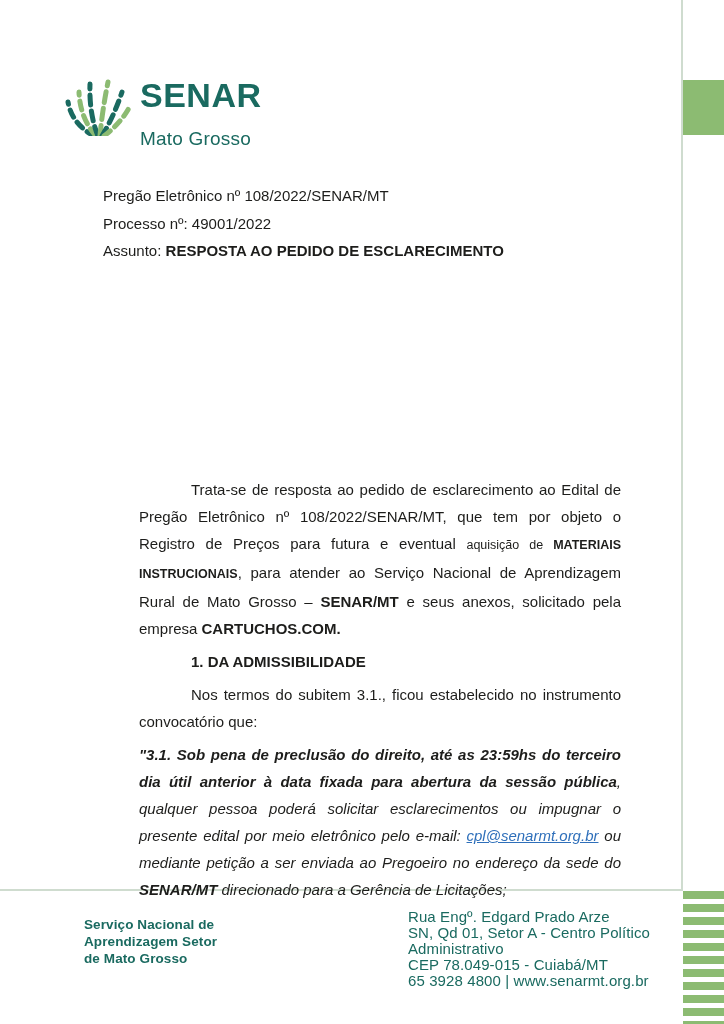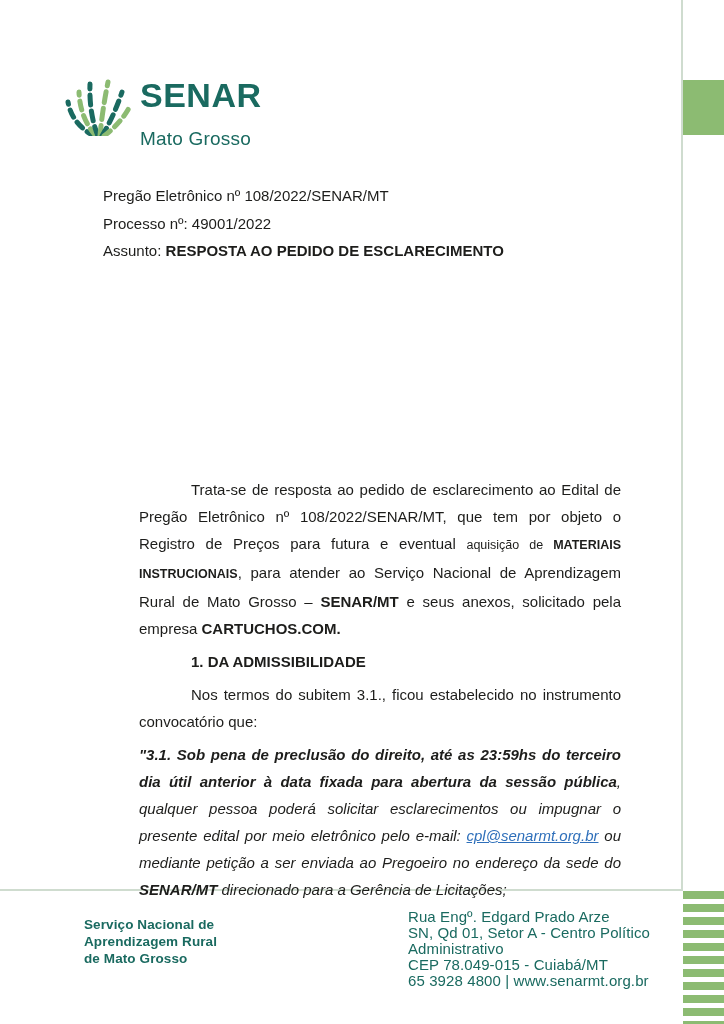--- a/index.html
+++ b/index.html
@@ -95,21 +95,21 @@
 
   <div class="doc-body" id="doc-body">
       <p class="para  indent"><span>Trata-se de resposta ao pedido de esclarecimento ao Edital de Pregão Eletrônico nº 108/2022/SENAR/MT, que tem por objeto o Registro de Preços para futura e eventual </span><span class="sm">aquisição de </span><span class="b sm">MATERIAIS INSTRUCIONAIS</span><span>, para atender ao Serviço Nacional de Aprendizagem Rural de Mato Grosso – </span><span class="b">SENAR/MT</span><span> e seus anexos, solicitado pela empresa </span><span class="b">CARTUCHOS.COM.</span></p>
       <p class="para heading"><span class="b">1. DA ADMISSIBILIDADE</span></p>
       <p class="para  indent"><span>Nos termos do subitem 3.1., ficou estabelecido no instrumento convocatório que:</span></p>
       <p class="para quote"><span class="b i">"3.1. Sob pena de preclusão do direito, até as 23:59hs do terceiro dia útil anterior à data fixada para abertura da sessão pública</span><span class="i">, qualquer pessoa poderá solicitar esclarecimentos ou impugnar o presente edital por meio eletrônico pelo e-mail: </span><a href="#" class="link i">cpl@senarmt.org.br</a><span class="i">  ou mediante petição a ser enviada ao Pregoeiro no endereço da sede do </span><span class="b i">SENAR/MT</span><span class="i"> direcionado para a Gerência de Licitações;</span></p>
     </div>
 
   <div class="footer-org">
       <div>Serviço Nacional de</div>
-      <div>Aprendizagem Rural</div>
+      <div>Aprendizagem Setor</div>
       <div>de Mato Grosso</div>
     </div>
   <div class="footer-address">
       <div>Rua Engº. Edgard Prado Arze</div>
       <div>SN, Qd 01, Setor A - Centro Político Administrativo</div>
       <div>CEP 78.049-015 - Cuiabá/MT</div>
       <div>65 3928 4800 | www.senarmt.org.br</div>
     </div>
 
 </div>

